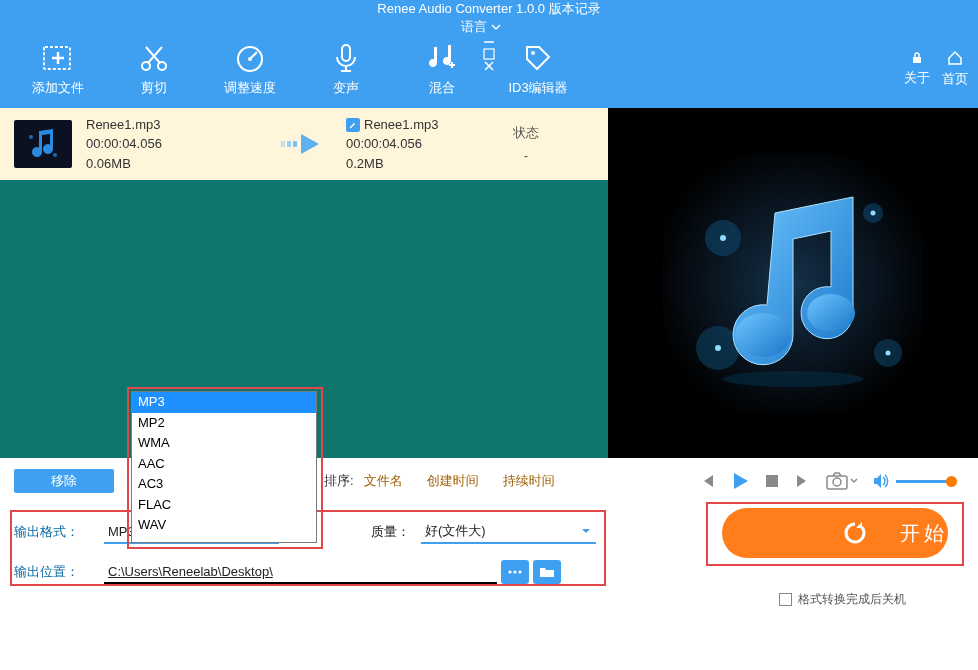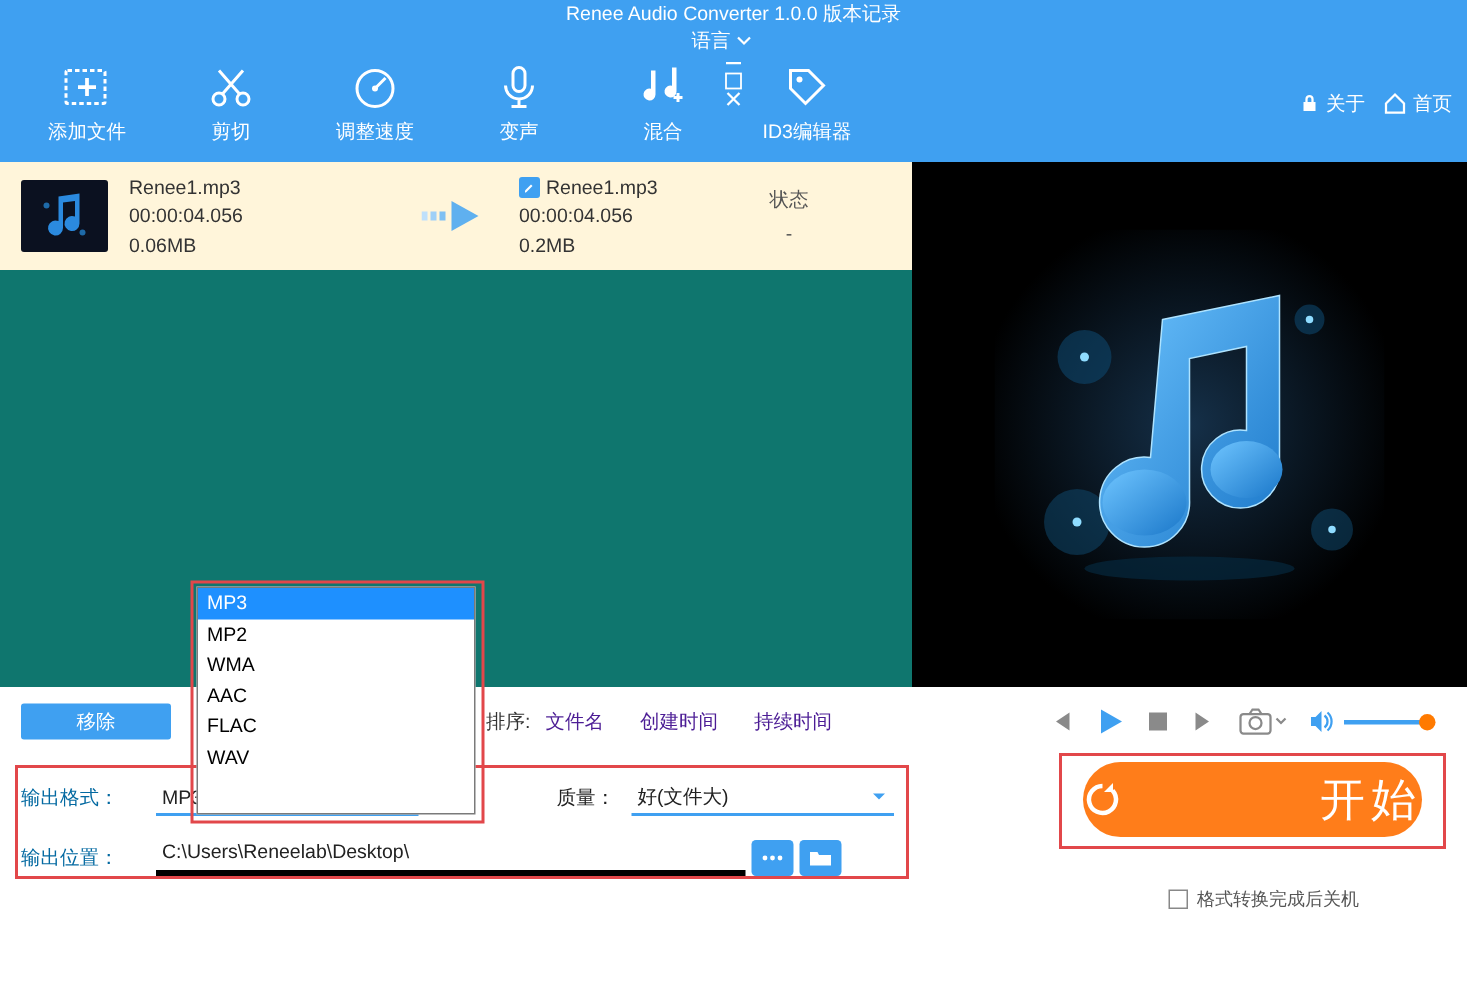--- a/index.html
+++ b/index.html
@@ -13,21 +13,21 @@
   .titlebar .lang { display: flex; align-items: center; cursor: pointer; margin-right: 16px; }
   .titlebar .lang svg { margin-left: 4px; }
   .titlebar .winbtn { width: 28px; height: 28px; display: flex; align-items: center; justify-content: center; cursor: pointer; }
 
   
   .toolbar { height: 76px; background: #3fa0f1; display: flex; align-items: center; padding: 4px 10px 6px; color: #fff; }
   .tool { width: 96px; display: flex; flex-direction: column; align-items: center; gap: 4px; cursor: pointer; }
   .tool svg { width: 34px; height: 34px; }
   .tool-label { font-size: 13px; }
   .toolbar .spacer { flex: 1 1 auto; }
-  .about, .home { display: flex; align-items: center; gap: 4px; cursor: pointer; margin-left: 12px; font-size: 13px; }
+  .about, .home { display: flex; align-items: center; gap: 4px; cursor: pointer; margin-left: 12px; font-size: 13px; flex-direction: column; }
 
   
   .main { display: flex; height: 350px; }
   .filelist { flex: 1 1 auto; background: #0f766e; overflow: hidden; }
   .filerow { display: flex; align-items: center; height: 72px; padding: 8px 14px; background: #fff5da; }
   .thumb { width: 58px; height: 48px; background: #0b1120; border-radius: 2px; display: flex; align-items: center; justify-content: center; margin-right: 14px; }
   .fileinfo { width: 180px; line-height: 1.5; color: #333; }
   .arrow { width: 80px; display: flex; align-items: center; justify-content: center; }
   .outinfo { width: 150px; line-height: 1.5; color: #333; }
   .statuscol { width: 60px; text-align: center; color: #555; line-height: 1.8; }
@@ -43,43 +43,43 @@
   .highlight-box { position: absolute; left: -4px; top: -4px; width: 196px; height: 162px; border: 2px solid #e2474a; }
   .popup { width: 186px; height: 152px; background: #fff; border: 1px solid #7a7a7a; overflow: hidden; position: relative; }
   .popup-list { overflow-y: auto; height: 100%; }
   .popup-item { padding: 1px 6px; font-size: 13px; color: #000; cursor: pointer; line-height: 18.5px; }
   .popup-item.selected { background: #1e90ff; color: #fff; }
 
   
   .actions { height: 46px; display: flex; align-items: center; padding: 0 14px; }
   .btn-remove { background: #3fa0f1; color: #fff; border: none; width: 100px; height: 24px; font-size: 13px; cursor: pointer; border-radius: 2px; }
   .sort-label { margin-left: 210px; color: #333; }
-  .sort-opt { margin-left: 10px; color: #4c1d95; cursor: pointer; font-family: Liberation Serif, serif; }
+  .sort-opt { margin-left: 10px; color: #a16207; cursor: pointer; font-family: Liberation Serif, serif; }
   .sort-opt + .sort-opt { margin-left: 24px; }
   .player { flex: 1; display: flex; align-items: center; justify-content: flex-end; gap: 14px; padding-right: 12px; }
   .pbtn { cursor: pointer; display: flex; align-items: center; }
   .vol { display: flex; align-items: center; gap: 6px; }
   .vol-track { width: 56px; height: 3px; background: #3fa0f1; position: relative; }
   .vol-knob { position: absolute; right: -5px; top: -4px; width: 11px; height: 11px; background: #ff7a00; border-radius: 50%; }
 
   
   .output-area { position: relative; padding: 12px 14px; }
   .highlight-output { position: absolute; left: 10px; top: 6px; width: 596px; height: 76px; border: 2px solid #e2474a; }
   .orow { display: flex; align-items: center; height: 32px; margin-bottom: 8px; }
   .olabel { width: 90px; color: #0369a1; }
   .select { display: flex; align-items: center; justify-content: space-between; width: 175px; height: 24px; border-bottom: 2px solid #3fa0f1; padding: 0 4px; cursor: pointer; color: #222; }
   .select svg { width: 12px; height: 12px; }
   .qlabel { margin-left: 92px; width: 50px; color: #222; }
-  .pathbox { width: 393px; height: 24px; border-bottom: 4px solid #000000; padding: 0 4px; color: #222; display:flex; align-items:flex-start;}
+  .pathbox { width: 393px; height: 24px; border-bottom: 2px solid #000000; padding: 0 4px; color: #222; display:flex; align-items:center;text-decoration:underline;}
   .pathbtn { width: 28px; height: 24px; background: #3fa0f1; display: flex; align-items: center; justify-content: center; cursor: pointer; margin-left: 4px; border-radius: 3px; }
 
   
   .start-wrap { position: absolute; right: 30px; top: 4px; }
   .highlight-start { position: absolute; left: -16px; top: -6px; width: 258px; height: 64px; border: 2px solid #e2474a; }
-  .btn-start { width: 226px; height: 50px; background: #ff7d1a; border: none; border-radius: 25px; color: #fff; font-size: 30px; display: flex; align-items: center; justify-content: space-between; gap: 32px; cursor: pointer; letter-spacing: 4px; }
+  .btn-start { width: 226px; height: 50px; background: #ff7d1a; border: none; border-radius: 25px; color: #fff; font-size: 20px; display: flex; align-items: center; justify-content: flex-end; gap: 32px; cursor: pointer; letter-spacing: 4px; }
   .shutdown { position: absolute; right: 72px; bottom: 0px; display: flex; align-items: center; gap: 6px; font-size: 12px; color: #555; }
   .shutdown .cb { width: 13px; height: 13px; border: 1px solid #888; }
 
   ::-webkit-scrollbar { width: 16px; background:#efefef;}
   ::-webkit-scrollbar-thumb { background:#c7c7c7;}
 </style>
 </head>
 <body>
 
 <div class="titlebar">
@@ -245,20 +245,21 @@
 </div>
 
 <div class="popup-wrap">
   <div class="highlight-box"></div>
   <div class="popup">
     <div class="popup-list" id="fmt-list">
         <div class="popup-item selected">MP3</div>
         <div class="popup-item">MP2</div>
         <div class="popup-item">WMA</div>
         <div class="popup-item">AAC</div>
+        <div class="popup-item">AC3</div>
         <div class="popup-item">FLAC</div>
         <div class="popup-item">WAV</div>
       </div>
   </div>
 </div>
 
 <div class="actions">
   <button class="btn-remove">移除</button>
   <span class="sort-label">排序:</span>
   <span class="sort-opt">文件名</span>

